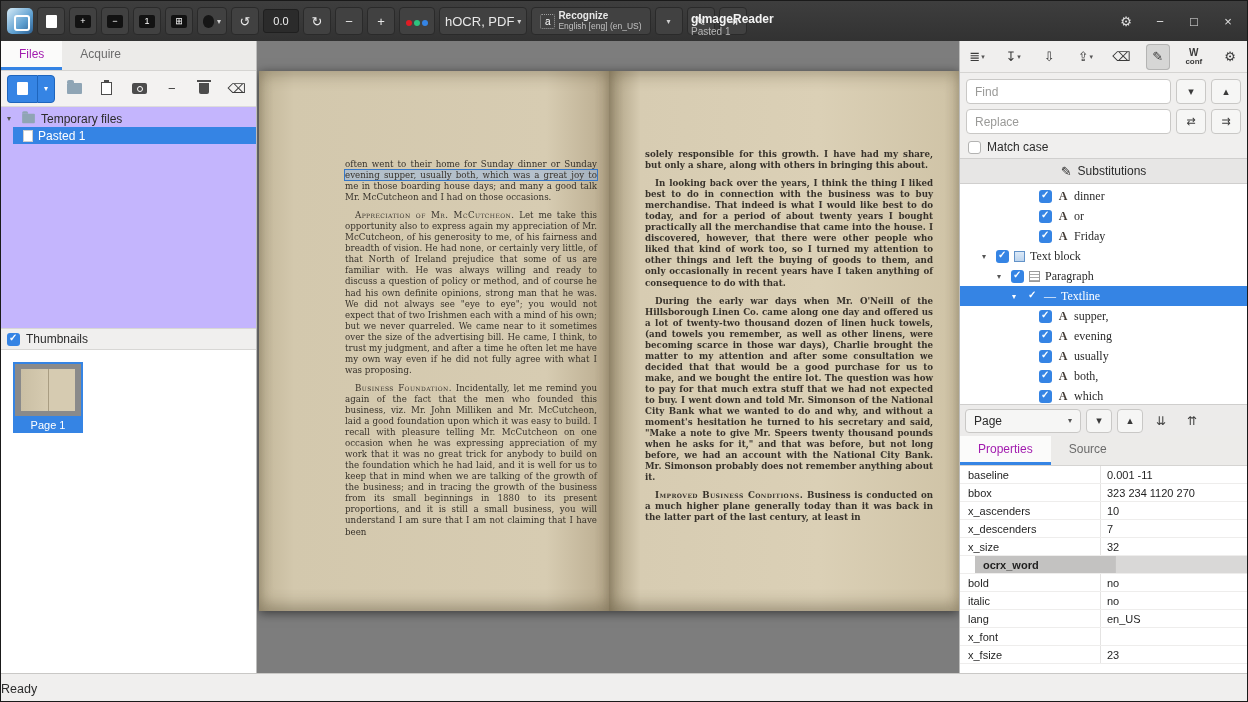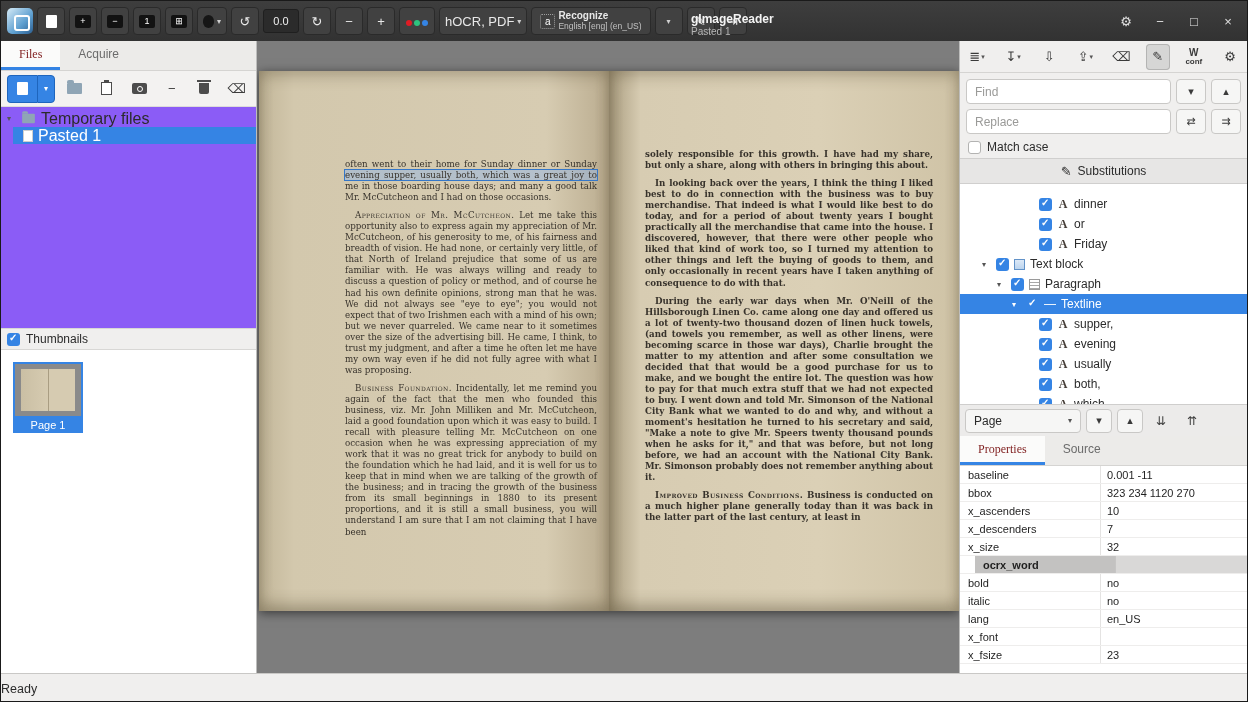--- a/index.html
+++ b/index.html
@@ -32,37 +32,37 @@
 
   
   .main { height:632px; flex:none; display:flex; }
   .left { width:256px; flex:none; background:#fbfbfa; border-right:1px solid #bdbdbc; display:flex; flex-direction:column; }
   .center { flex:1; background:#7d7d7d; position:relative; overflow:hidden; }
   .right { width:288px; flex:none; background:#f0efee; border-left:1px solid #bdbdbc; display:flex; flex-direction:column; }
 
   
   .lp-tabs { height:30px; flex:none; background:#ecebe9; border-bottom:1px solid #d5d4d2; display:flex; }
   .lp-tab { padding:0 18px; display:flex; align-items:center; font-size:12px; color:#6b6b6b; border-bottom:3px solid transparent; }
-  .lp-tab.active { color:#7f1d1d; background:#fbfbfa; border-bottom-color:#3584e4;font-family:Liberation Serif, serif; }
+  .lp-tab.active { color:#a21caf; background:#fbfbfa; border-bottom-color:#3584e4; }
   .lp-toolbar { height:36px; flex:none; background:#f3f2f1; border-bottom:1px solid #dddcda; display:flex; align-items:center; padding:0 6px; gap:6px; }
   .split { display:flex; }
   .split-main { width:30px; height:28px; background:#3584e4; border:1px solid #1e65bd; border-right:none; border-radius:4px 0 0 4px; display:flex; align-items:center; justify-content:center; }
   .split-arrow { width:18px; height:28px; background:#3584e4; border:1px solid #1e65bd; border-radius:0 4px 4px 0; color:#fff; font-size:8px; display:flex; align-items:center; justify-content:center; }
   .fbtn { width:28px; height:28px; border:none; background:transparent; border-radius:4px; display:flex; align-items:center; justify-content:center; color:#3c3c3c; font-size:13px; }
   .gly { font-size:13px; }
   .ipagew { width:11px; height:13px; background:#fff; border-radius:1px; display:inline-block; }
   .ifolder { width:15px; height:11px; background:#8fa5b5; border-radius:1px; position:relative; display:inline-block; }
   .ifolder::before { content:""; position:absolute; top:-3px; left:0; width:7px; height:3px; background:#8fa5b5; border-radius:2px 2px 0 0; }
   .iclip { width:11px; height:13px; border:1px solid #4c4c4c; background:#fff; position:relative; display:inline-block; }
   .iclip::before { content:""; position:absolute; top:-3px; left:2px; width:5px; height:3px; background:#4c4c4c; }
   .icam { width:15px; height:11px; background:#4c4c4c; border-radius:2px; position:relative; display:inline-block; }
   .icam::after { content:""; position:absolute; left:5px; top:2.5px; width:4px; height:4px; border:1px solid #fff; border-radius:50%; }
   .itrash { width:10px; height:11px; background:#4c4c4c; border-radius:0 0 2px 2px; position:relative; display:inline-block; }
   .itrash::before { content:""; position:absolute; top:-3px; left:-2px; width:14px; height:2px; background:#4c4c4c; }
-  .lp-tree { height:221px; flex:none; background:#8b5cf6; padding-top:3px; font-size:16px; color:#2b2b2b; }
+  .lp-tree { height:221px; flex:none; background:#c4b5fd; padding-top:3px; font-size:12px; color:#2b2b2b; }
   .frow { height:17px; display:flex; align-items:center; gap:5px; padding-left:6px; }
   .exp { width:9px; font-size:8px; color:#555; }
   .exp::before { content:"▾"; }
   .ifolder.sm2 { transform:scale(.85); }
   .frow.sel { background:#3584e4; color:#fff; margin-left:12px; padding-left:10px; }
   .ipage { width:10px; height:12px; background:#fff; border:1px solid #cfcfcf; display:inline-block; flex:none; }
   .lp-thumbhdr { height:22px; flex:none; background:#f0efee; border-top:1px solid #d8d7d5; border-bottom:1px solid #d8d7d5; display:flex; align-items:center; gap:6px; padding-left:6px; font-size:12px; color:#2b2b2b; }
   .lp-thumbs { flex:1; background:#fff; padding:12px 0 0 12px; }
   .thumb { width:70px; }
   .thumb-img { width:70px; height:56px; background:#8a8a8a; border:2px solid #3584e4; display:flex; align-items:center; justify-content:center; }
@@ -96,21 +96,21 @@
   .rbtn.pressed { background:#d6d6d5; box-shadow:inset 0 0 0 1px #b4b4b3; }
   .wconf { flex-direction:column; line-height:9px; }
   .wconf b { font-size:10px; } .wconf i { font-style:normal; font-size:8px; font-weight:bold; }
   .findbox { padding:6px 6px 4px; background:#f0efee; }
   .fr-grid { display:grid; grid-template-columns:1fr 30px 30px; gap:5px; }
   .finput { height:25px; border:1px solid #c9c8c6; border-radius:4px; background:#fff; padding:0 8px; font-size:12px; color:#222; font-family:"Liberation Sans",sans-serif; }
   .finput::placeholder { color:#9a9a98; }
   .sqbtn { height:25px; border:1px solid #c9c8c6; border-radius:4px; background:#f6f6f5; color:#3a3a3a; font-size:11px; display:flex; align-items:center; justify-content:center; }
   .mcase { display:flex; align-items:center; gap:6px; font-size:12px; color:#2b2b2b; margin-top:6px; padding-left:2px; }
   .subsbtn { width:100%; height:26px; background:#e7e6e5; border:solid #d0cfce; border-width:1px 0; display:flex; align-items:center; justify-content:center; gap:6px; font-size:12px; color:#2b2b2b; }
-  .htree { height:220px; flex:none; background:#fff; overflow:hidden; font-size:12px; color:#2b2b2b; padding-top:10px; }
+  .htree { height:220px; flex:none; background:#fff; overflow:hidden; font-size:12px; color:#2b2b2b; padding-top:2px;font-family:Liberation Serif, serif; }
   .hrow { height:20px; display:flex; align-items:center; gap:5px; }
   .ind1 { padding-left:22px; } .ind2 { padding-left:37px; } .ind3 { padding-left:52px; } .ind4 { padding-left:79px; }
   .hrow.sel { background:#3584e4; color:#fff; }
   .hrow.sel .exp { color:#fff; }
   .wA { width:12px; text-align:center; font-family:"Liberation Serif", serif; font-weight:bold; font-size:12px; color:#463e38; flex:none; }
   .wA::before { content:"A"; }
   .iblock { width:11px; height:11px; border:1px solid #6292c8; background:linear-gradient(#dce9f7,#bcd4ee); flex:none; }
   .ipara { width:11px; height:11px; border:1px solid #9a9a9a; background:repeating-linear-gradient(#fff,#fff 2px,#a8a8a8 2px,#a8a8a8 3px); flex:none; }
   .iline { width:12px; text-align:center; color:#5f5f5f; flex:none; }
   .iline::before { content:"—"; }

